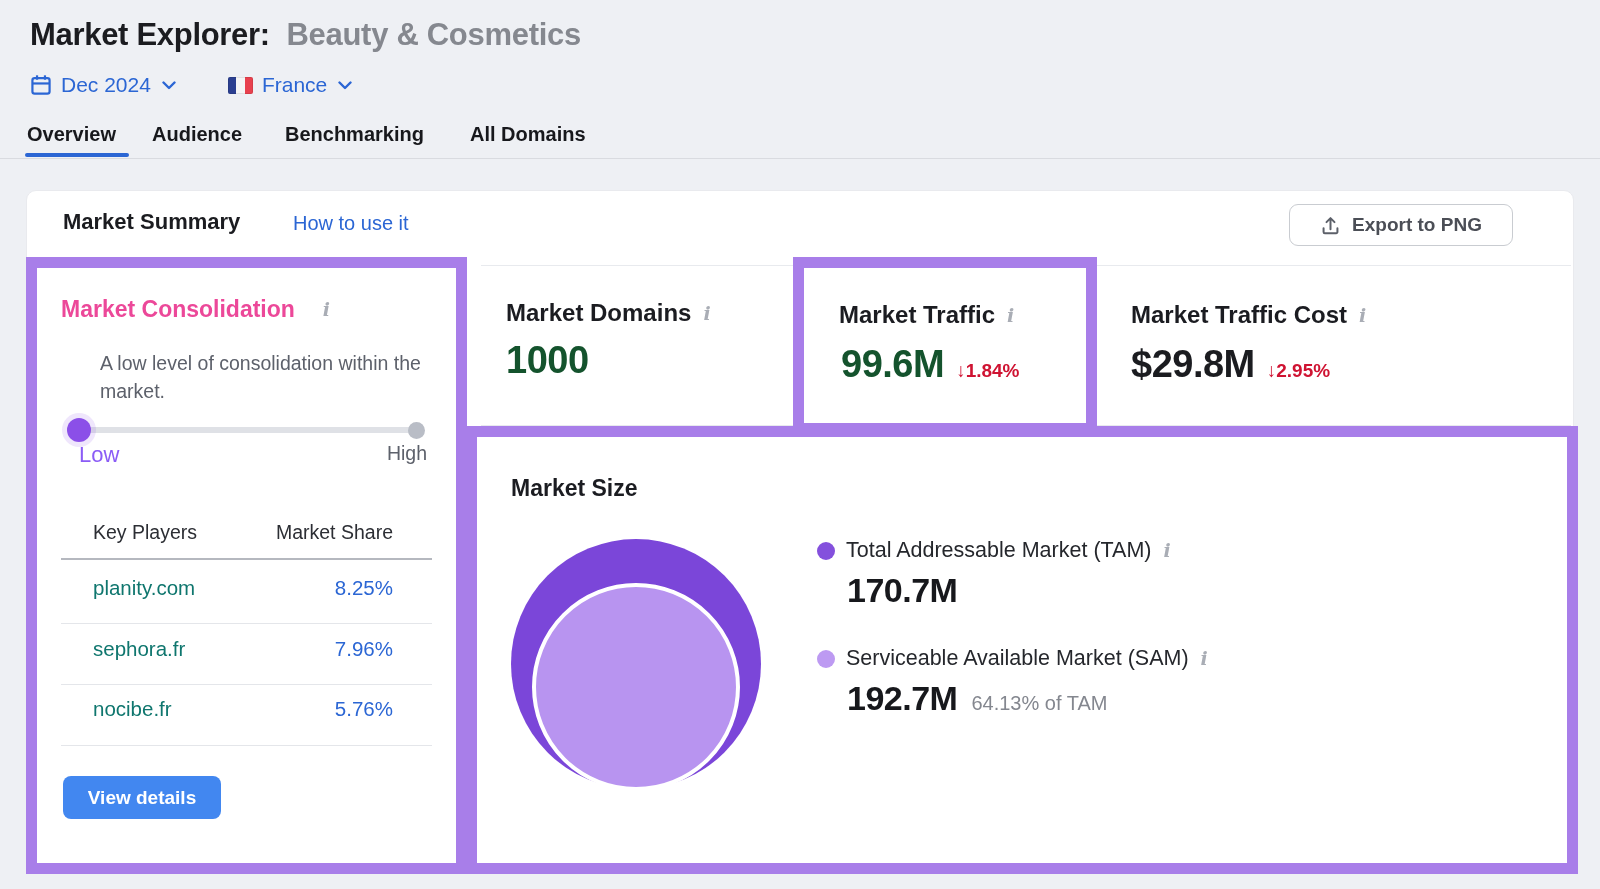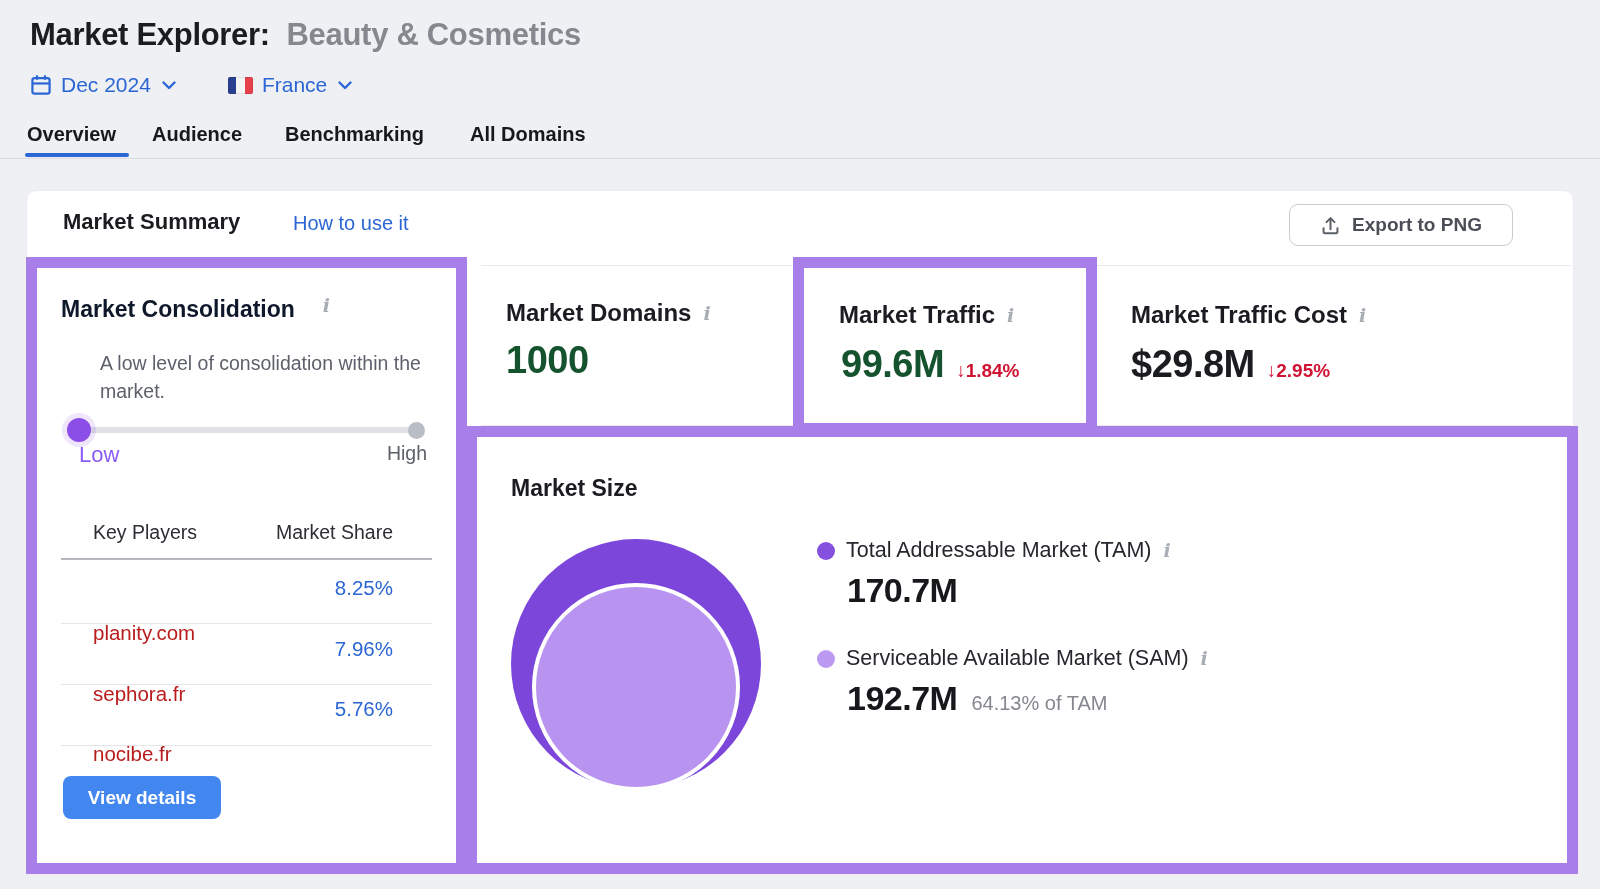--- a/index.html
+++ b/index.html
@@ -25,31 +25,31 @@
   
   .card { position:absolute; left:26px; top:190px; width:1548px; height:676px; background:#fff; border:1px solid #e9eaee; border-radius:10px; }
   .card-title { position:absolute; left:36px; top:18px; font-size:22px; font-weight:bold; color:#1b1c20; }
   .how-link { position:absolute; left:266px; top:21px; font-size:20px; color:#2b66d4; cursor:pointer; }
   .export-btn { position:absolute; left:1262px; top:13px; width:224px; height:42px; background:#fff; border:1px solid #c9ccd1; border-radius:9px;
     display:flex; align-items:center; justify-content:center; gap:11px; font-size:19px; font-weight:600; color:#4b4e56; cursor:pointer; }
   .gridline-h { position:absolute; left:454px; width:1090px; height:1px; background:#e8eaee; }
   .gl-top { top:74px; } .gl-bottom { top:234px; }
 
   
-  .cons-title { position:absolute; left:34px; top:105px; font-size:23px; font-weight:600; color:#0f172a; display:flex; align-items:flex-start; gap:28px; }
+  .cons-title { position:absolute; left:34px; top:105px; font-size:23px; font-weight:600; color:#ec4899; display:flex; align-items:center; gap:28px; }
   .cons-desc { position:absolute; left:34px; top:158px; width:372px; font-size:19.5px; line-height:28px; color:#5d616b;margin-left:39px; }
   .slider-track { position:absolute; left:42px; top:236px; width:346px; height:6px; background:#dfe1e6; border-radius:3px; }
   .slider-handle { position:absolute; left:40px; top:227px; width:24px; height:24px; border-radius:50%; background:#8b4fe8; box-shadow:0 0 0 5px rgba(139,79,232,.14); cursor:pointer; }
   .slider-end { position:absolute; left:381px; top:231px; width:17px; height:17px; border-radius:50%; background:#b9bdc6; }
   .slider-low { position:absolute; left:52px; top:251px; font-size:22px; color:#8b5cf6; }
   .slider-high { position:absolute; left:300px; top:251px; width:100px; text-align:right; font-size:19.5px; color:#5d616b; }
   .th-players { position:absolute; left:66px; top:330px; font-size:19.5px; color:#2c2e34; }
   .th-share { position:absolute; left:200px; top:330px; width:166px; text-align:right; font-size:19.5px; color:#2c2e34; }
   .thead-line { position:absolute; left:34px; top:367px; width:371px; height:2px; background:#b5b8bf; }
-  .row-domain { position:absolute; left:66px; font-size:20.5px; color:#b91c1c;margin-top:45px; }
+  .row-domain { position:absolute; left:66px; font-size:20.5px; color:#0f766e; }
   .row-share { position:absolute; left:200px; width:166px; text-align:right; font-size:20.5px; color:#2b66d4; cursor:pointer; }
   .row-div { position:absolute; left:34px; width:371px; height:1px; background:#e4e6ea; }
   .view-btn { position:absolute; left:36px; top:585px; width:158px; height:43px; background:#4287f0; color:#fff; border:none; border-radius:8px;
     font-size:19px; font-weight:600; display:flex; align-items:center; justify-content:center; cursor:pointer; }
 
   
   .stat-label { position:absolute; font-size:24px; font-weight:600; color:#1b1c21; display:flex; align-items:center; gap:12px; white-space:nowrap; }
   .stat-value-row { position:absolute; display:flex; align-items:baseline; gap:12px; }
   .stat-value { font-size:38px; font-weight:800; letter-spacing:-0.5px; }
   .blue-val { color:#14532d; } .dark-val { color:#1b1c20; }

